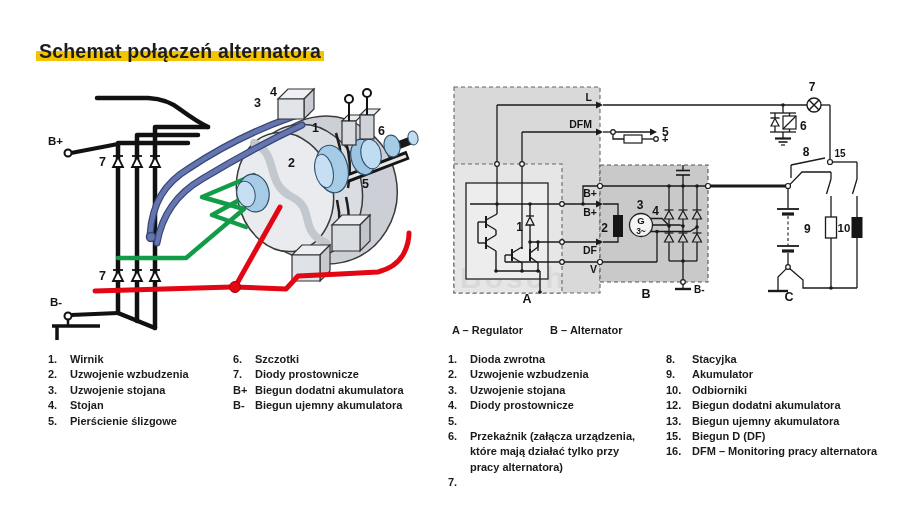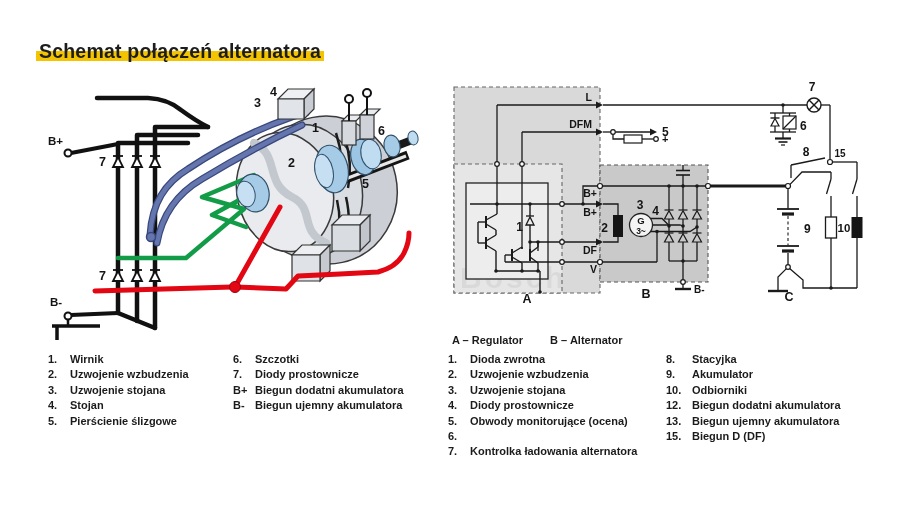--- a/index.html
+++ b/index.html
@@ -2,21 +2,21 @@
 <html><head>
 <meta charset="utf-8">
 <style>
   html,body{margin:0;padding:0;background:#fff;}
   .stage{position:relative;width:900px;height:521px;background:#ffffff;overflow:hidden;
          font-family:"Liberation Sans",sans-serif;color:#1b1b1b;}
   .title{position:absolute;left:36px;top:40px;font-size:19.5px;font-weight:700;letter-spacing:.2px;color:#1d1d1d;}
   .title .hl{background-image:linear-gradient(transparent 48%, #F5C400 48%, #F5C400 94%, transparent 94%);padding:0 3px;}
   .illu{position:absolute;left:40px;top:85px;}
   .circ{position:absolute;left:450px;top:75px;}
-  .caption{position:absolute;left:452px;top:334px;display:flex;column-gap:27px;
+  .caption{position:absolute;left:452px;top:324px;display:flex;column-gap:27px;
            font-size:11px;font-weight:700;white-space:nowrap;}
   .legend-col{position:absolute;top:352px;font-size:11px;font-weight:700;line-height:15.4px;}
   .legend-col .row{display:flex;align-items:flex-start;}
   .legend-col .n{flex:0 0 22px;}
   .legend-col.c4 .n{flex:0 0 26px;}
   .c1{left:48px;width:180px;}
   .c2{left:233px;width:200px;}
   .c3{left:448px;width:196px;}
   .c4{left:666px;width:230px;}
   svg text{font-family:"Liberation Sans",sans-serif;font-weight:700;fill:#141414;}
@@ -481,28 +481,27 @@
     <div class="row">
         <span class="n">3.</span>
         <span>Uzwojenie stojana</span>
       </div>
     <div class="row">
         <span class="n">4.</span>
         <span>Diody prostownicze</span>
       </div>
     <div class="row">
         <span class="n">5.</span>
-        <span>Obwody monitorujące (ocena)</span>
       </div>
     <div class="row">
         <span class="n">6.</span>
+        <span>Przekaźnik (załącza urządzenia, które mają działać tylko przy pracy alternatora)</span>
       </div>
     <div class="row">
         <span class="n">7.</span>
-        <span>Kontrolka ładowania alternatora</span>
       </div>
   </div>
 
   <div class="legend-col c4">
     <div class="row">
         <span class="n">8.</span>
         <span>Stacyjka</span>
       </div>
     <div class="row">
         <span class="n">9.</span>
@@ -517,15 +516,19 @@
         <span>Biegun dodatni akumulatora</span>
       </div>
     <div class="row">
         <span class="n">13.</span>
         <span>Biegun ujemny akumulatora</span>
       </div>
     <div class="row">
         <span class="n">15.</span>
         <span>Biegun D (DF)</span>
       </div>
+    <div class="row">
+        <span class="n">16.</span>
+        <span>DFM – Monitoring pracy alternatora</span>
+      </div>
   </div>
 
 </div>
 
 </body></html>

